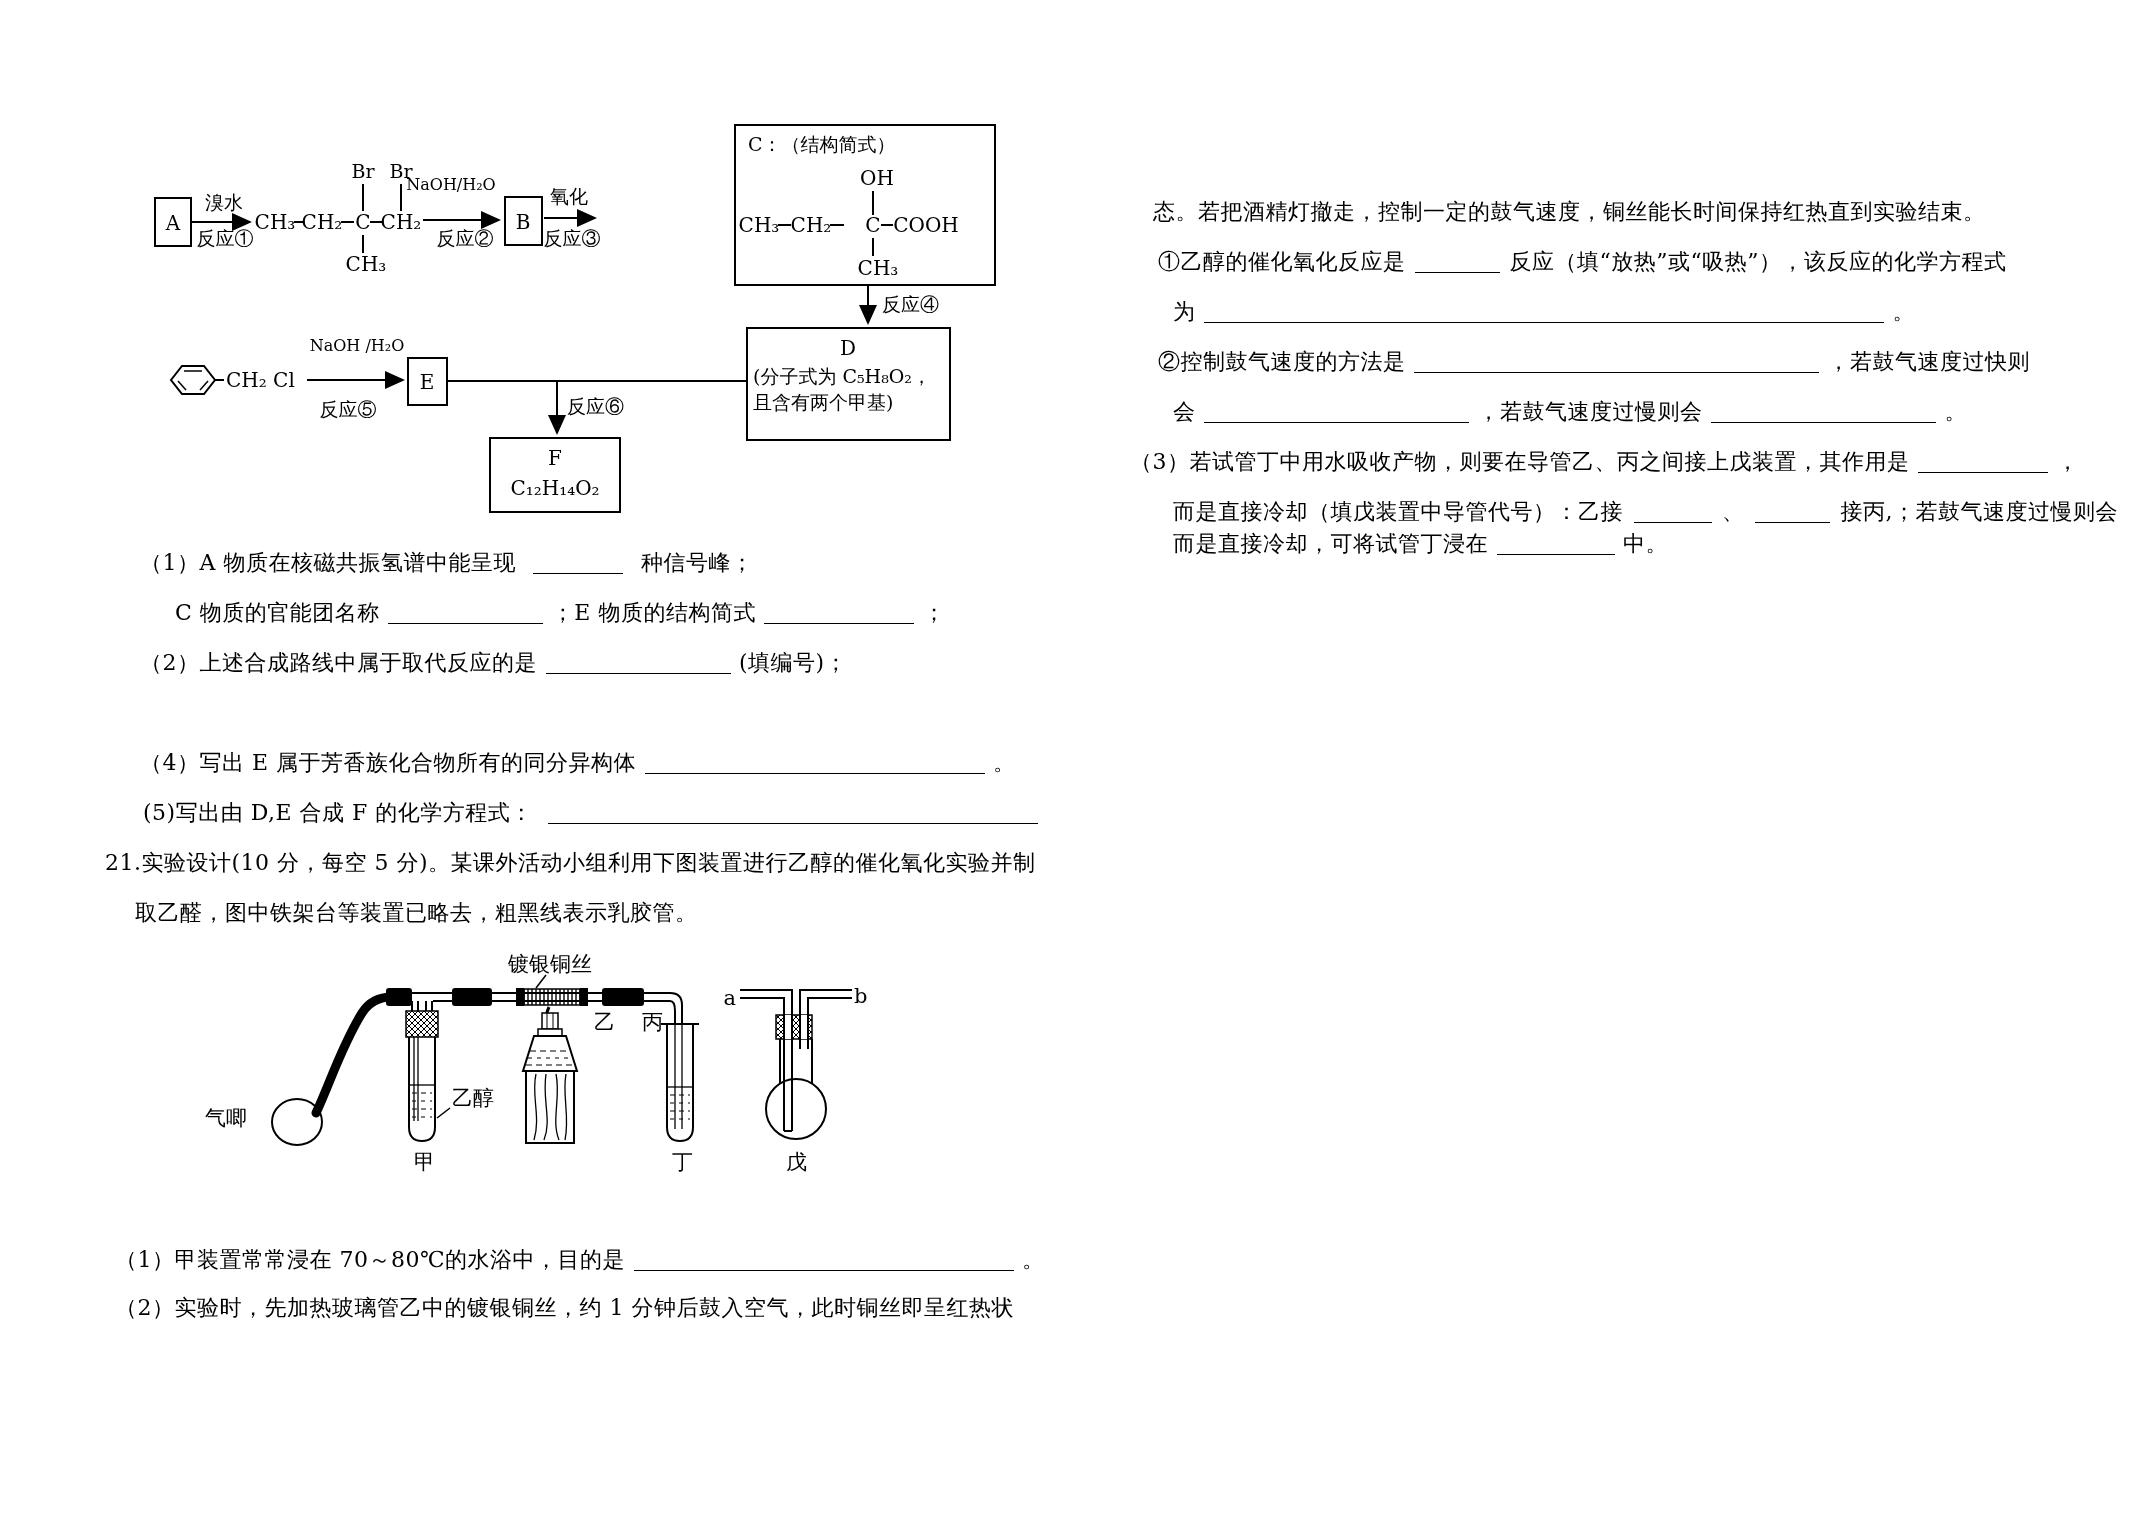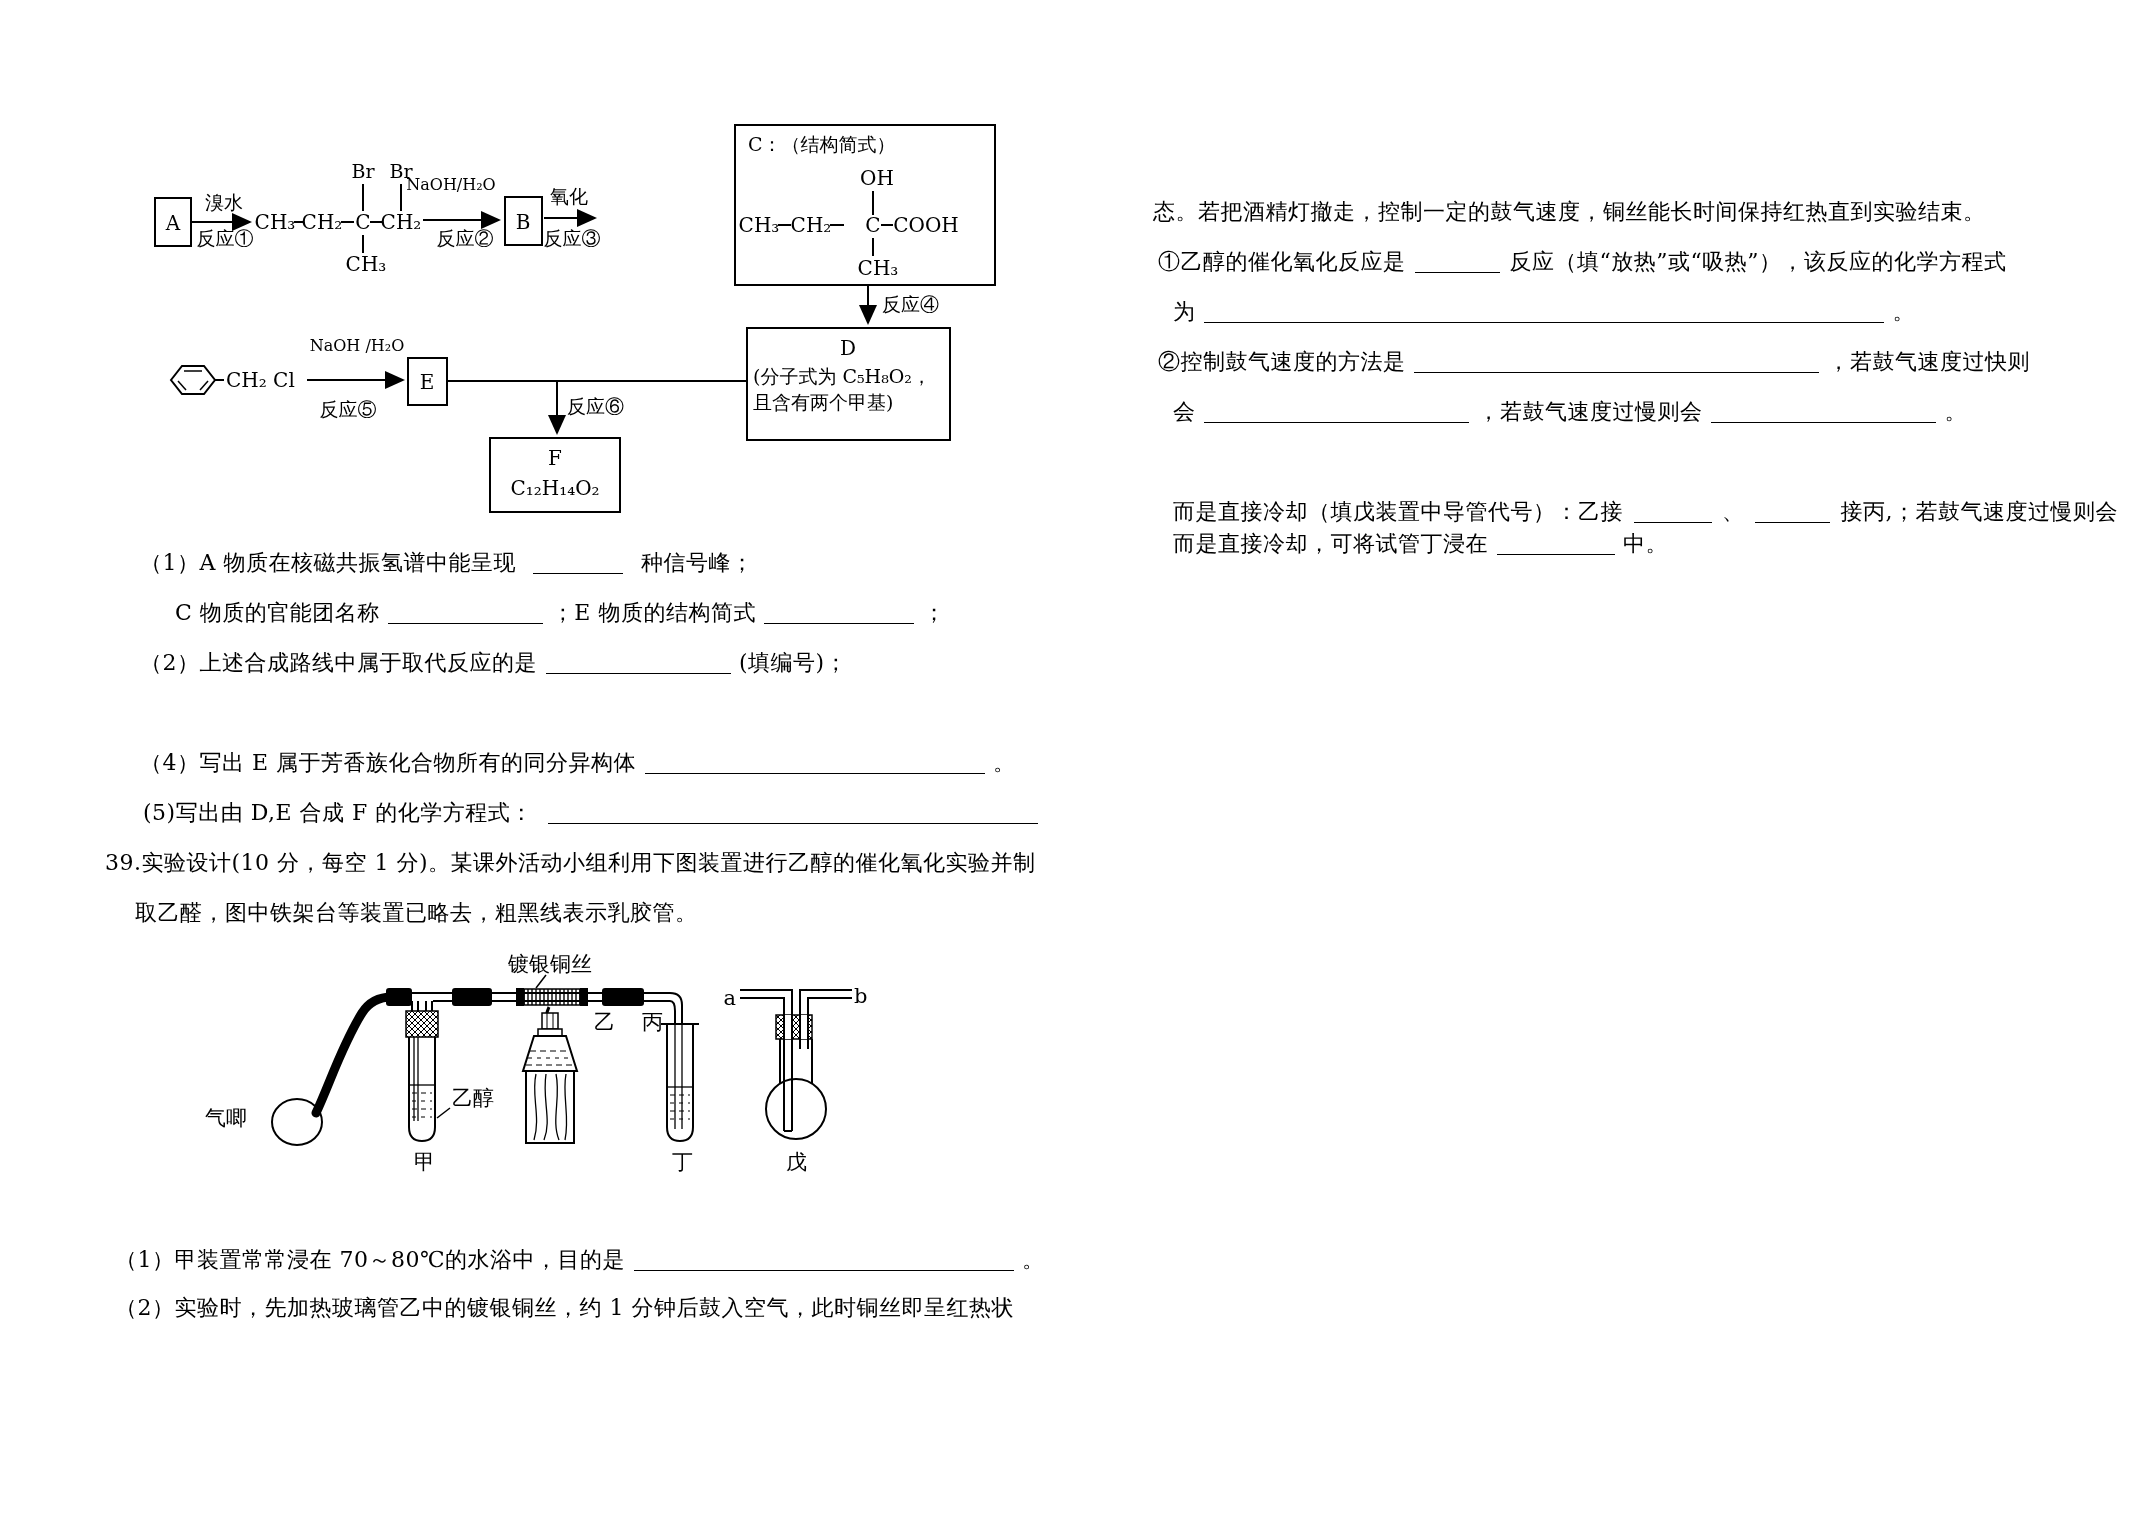--- a/index.html
+++ b/index.html
@@ -139,21 +139,21 @@
   <div class="ln" style="left:140px;top:748px">
     <span>（4）写出 E 属于芳香族化合物所有的同分异构体</span>
     <span class="bl" style="width:340px;margin:0 1px"></span>
     <span>。</span>
   </div>
   <div class="ln" style="left:143px;top:798px">
     <span>(5)写出由 D,E 合成 F 的化学方程式：</span>
     <span class="bl" style="width:490px;margin:0 8px"></span>
   </div>
   <div class="ln" style="left:105px;top:848px">
-    <span>39.实验设计(10 分，每空 1 分)。某课外活动小组利用下图装置进行乙醇的催化氧化实验并制</span>
+    <span>21.实验设计(10 分，每空 5 分)。某课外活动小组利用下图装置进行乙醇的催化氧化实验并制</span>
   </div>
   <div class="ln" style="left:135px;top:898px">
     <span>取乙醛，图中铁架台等装置已略去，粗黑线表示乳胶管。</span>
   </div>
 
   <svg style="left:190px;top:945px" width="700" height="290" viewBox="0 0 700 290">
     <defs>
       <pattern id="hatch" width="6" height="6" patternUnits="userSpaceOnUse">
         <path d="M0,6 L6,0 M0,0 L6,6" stroke="#000" stroke-width="1"></path>
       </pattern>
@@ -286,20 +286,25 @@
     <span class="bl" style="width:265px;margin:0 1px"></span>
     <span>，若鼓气速度过慢则会</span>
     <span class="bl" style="width:225px;margin:0 1px"></span>
     <span>。</span>
   </div>
   <div class="ln" style="left:1158px;top:347px">
     <span>②控制鼓气速度的方法是</span>
     <span class="bl" style="width:405px;margin:0 1px"></span>
     <span>，若鼓气速度过快则</span>
   </div>
+  <div class="ln" style="left:1130px;top:447px">
+    <span>（3）若试管丁中用水吸收产物，则要在导管乙、丙之间接上戊装置，其作用是</span>
+    <span class="bl" style="width:130px;margin:0 1px"></span>
+    <span>，</span>
+  </div>
   <div class="ln" style="left:1173px;top:497px">
     <span>而是直接冷却（填戊装置中导管代号）：乙接</span>
     <span class="bl" style="width:78px;margin:0 3px"></span>
     <span>、</span>
     <span class="bl" style="width:75px;margin:0 3px"></span>
     <span>接丙,；若鼓气速度过慢则会</span>
   </div>
   <div class="ln" style="left:1173px;top:529px">
     <span>而是直接冷却，可将试管丁浸在</span>
     <span class="bl" style="width:118px;margin:0 1px"></span>

